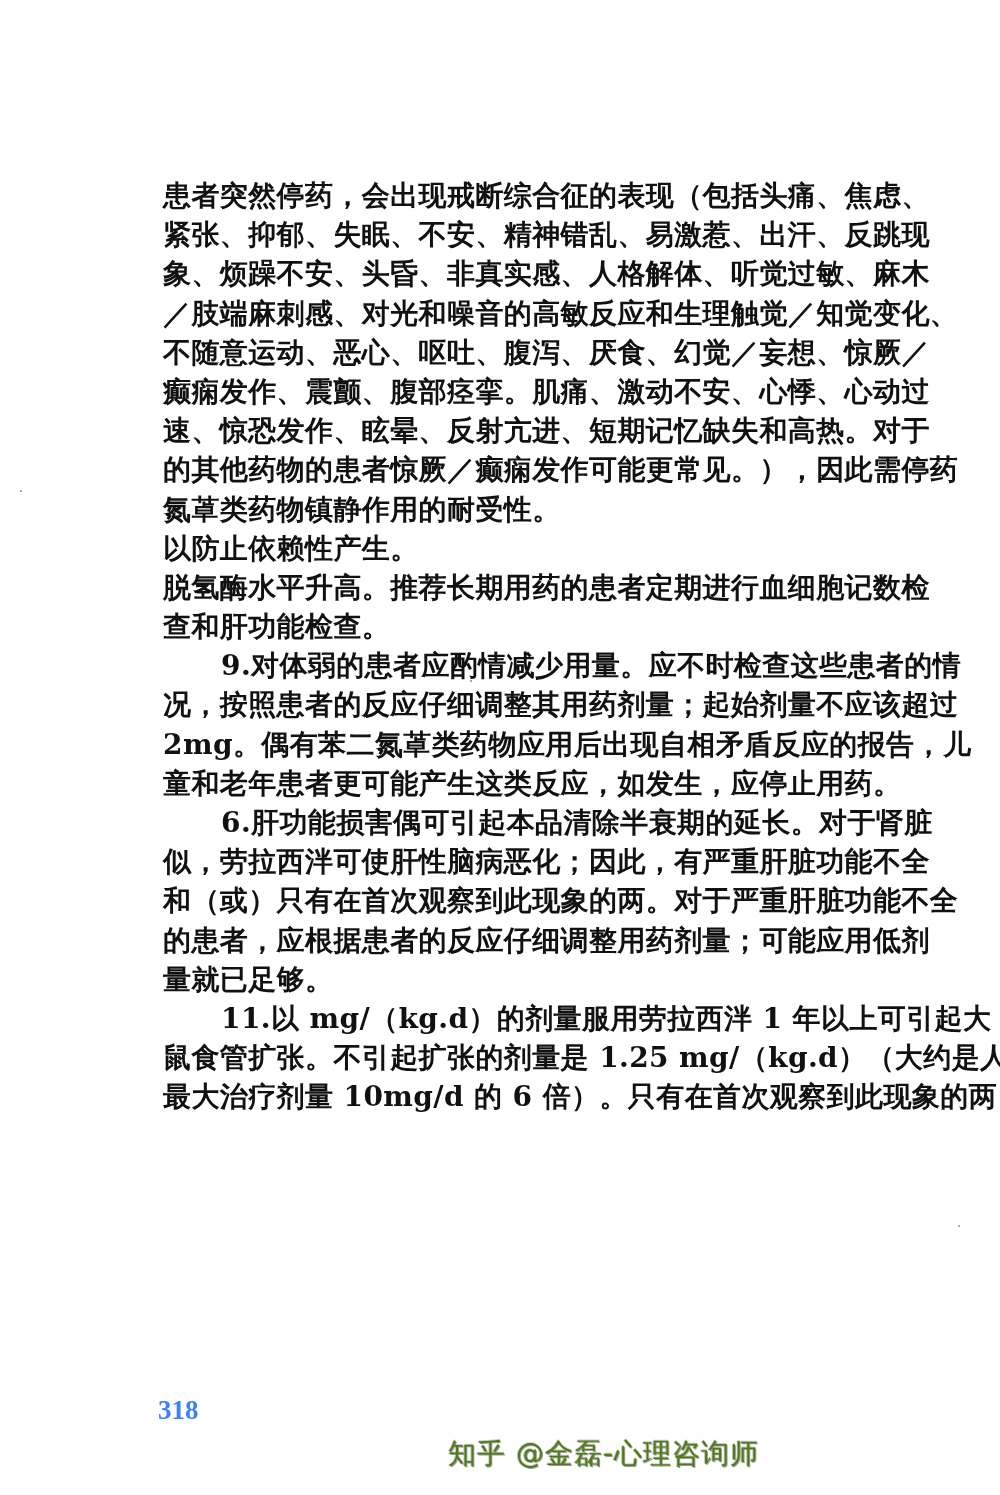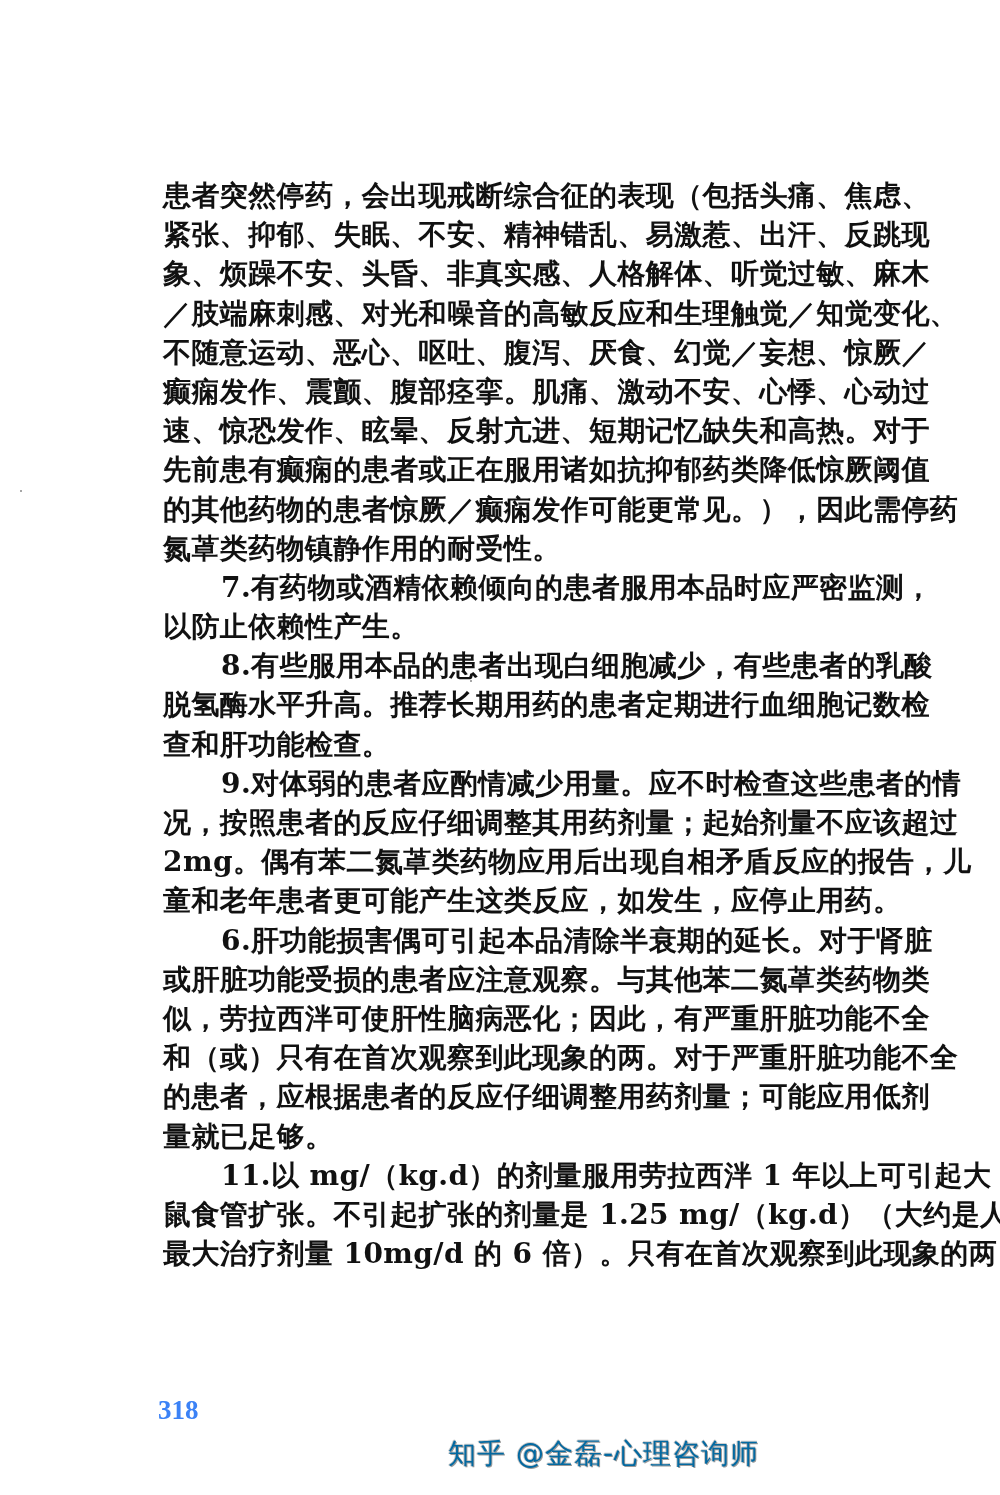--- a/index.html
+++ b/index.html
@@ -52,21 +52,21 @@
       font-weight: bold;
       font-size: 27px;
       color: #3b82f6;
     }
     .watermark {
       position: absolute;
       left: 448px;
       top: 1435px;
       font-family: "DejaVu Sans", "Liberation Sans", sans-serif;
       font-size: 28px;
-      color: #0369a1;
+      color: #4d7c0f;
       letter-spacing: 1px;
       text-shadow:
         1px 1px 0 #9a9a9a,
         -1px 0 0 #c8c8c8,
         0 -1px 0 #d0d0d0;
     }
     .dot {
       position: absolute;
       width: 2px; height: 2px;
       background: #888;
@@ -79,42 +79,38 @@
 <div class="page">
   <div class="body-text" id="body-text">
       <div>
         <div class="line">患者突然停药，会出现戒断综合征的表现（包括头痛、焦虑、</div>
         <div class="line">紧张、抑郁、失眠、不安、精神错乱、易激惹、出汗、反跳现</div>
         <div class="line">象、烦躁不安、头昏、非真实感、人格解体、听觉过敏、麻木</div>
         <div class="line">／肢端麻刺感、对光和噪音的高敏反应和生理触觉／知觉变化、</div>
         <div class="line">不随意运动、恶心、呕吐、腹泻、厌食、幻觉／妄想、惊厥／</div>
         <div class="line">癫痫发作、震颤、腹部痉挛。肌痛、激动不安、心悸、心动过</div>
         <div class="line">速、惊恐发作、眩晕、反射亢进、短期记忆缺失和高热。对于</div>
-        <div class="line">先前患有癫痫的患者或正在服用诸如抗抑郁药类降低惊厥阈值</div>
         <div class="line">的其他药物的患者惊厥／癫痫发作可能更常见。），因此需停药</div>
         <div class="line last">氮䓬类药物镇静作用的耐受性。</div>
       </div>
       <div>
-        <div class="line indent">7.有药物或酒精依赖倾向的患者服用本品时应严密监测，</div>
         <div class="line last">以防止依赖性产生。</div>
       </div>
       <div>
-        <div class="line indent">8.有些服用本品的患者出现白细胞减少，有些患者的乳酸</div>
         <div class="line">脱氢酶水平升高。推荐长期用药的患者定期进行血细胞记数检</div>
         <div class="line last">查和肝功能检查。</div>
       </div>
       <div>
         <div class="line indent">9.对体弱的患者应酌情减少用量。应不时检查这些患者的情</div>
         <div class="line">况，按照患者的反应仔细调整其用药剂量；起始剂量不应该超过</div>
         <div class="line">2mg。偶有苯二氮䓬类药物应用后出现自相矛盾反应的报告，儿</div>
         <div class="line last">童和老年患者更可能产生这类反应，如发生，应停止用药。</div>
       </div>
       <div>
         <div class="line indent">6.肝功能损害偶可引起本品清除半衰期的延长。对于肾脏</div>
-        <div class="line">或肝脏功能受损的患者应注意观察。与其他苯二氮䓬类药物类</div>
         <div class="line">似，劳拉西泮可使肝性脑病恶化；因此，有严重肝脏功能不全</div>
         <div class="line">和（或）只有在首次观察到此现象的两。对于严重肝脏功能不全</div>
         <div class="line">的患者，应根据患者的反应仔细调整用药剂量；可能应用低剂</div>
         <div class="line last">量就已足够。</div>
       </div>
       <div>
         <div class="line indent">11.以 mg/（kg.d）的剂量服用劳拉西泮 1 年以上可引起大</div>
         <div class="line">鼠食管扩张。不引起扩张的剂量是 1.25 mg/（kg.d）（大约是人</div>
         <div class="line">最大治疗剂量 10mg/d 的 6 倍）。只有在首次观察到此现象的两</div>
       </div>

